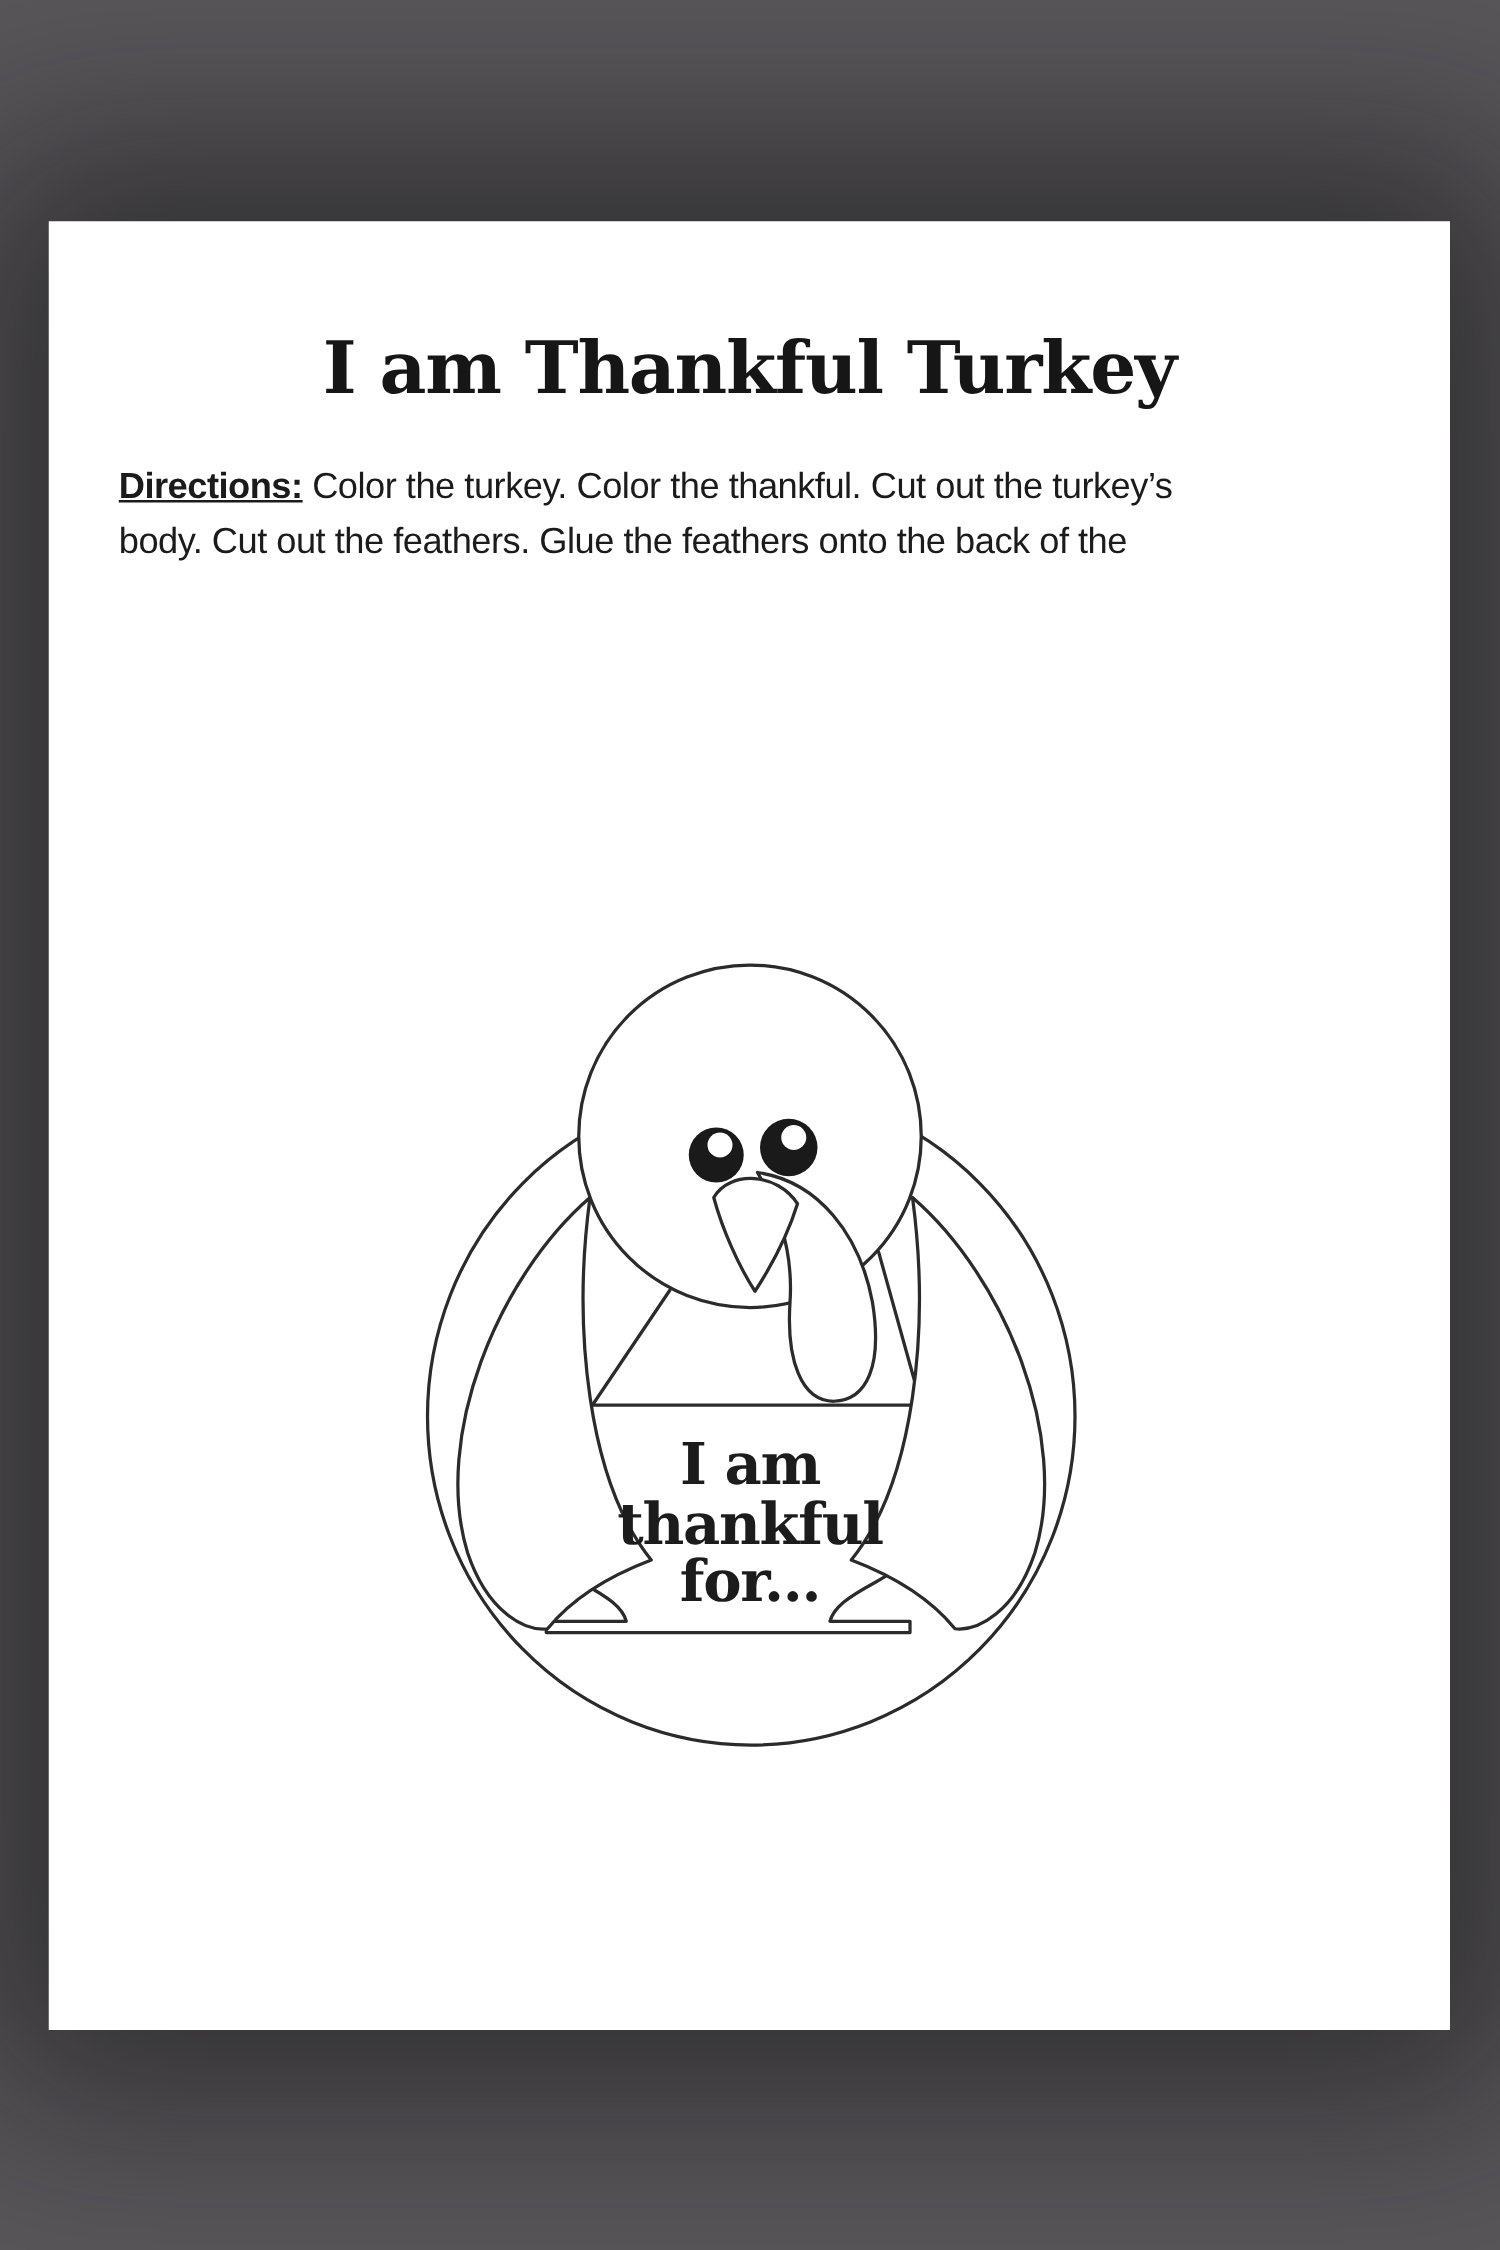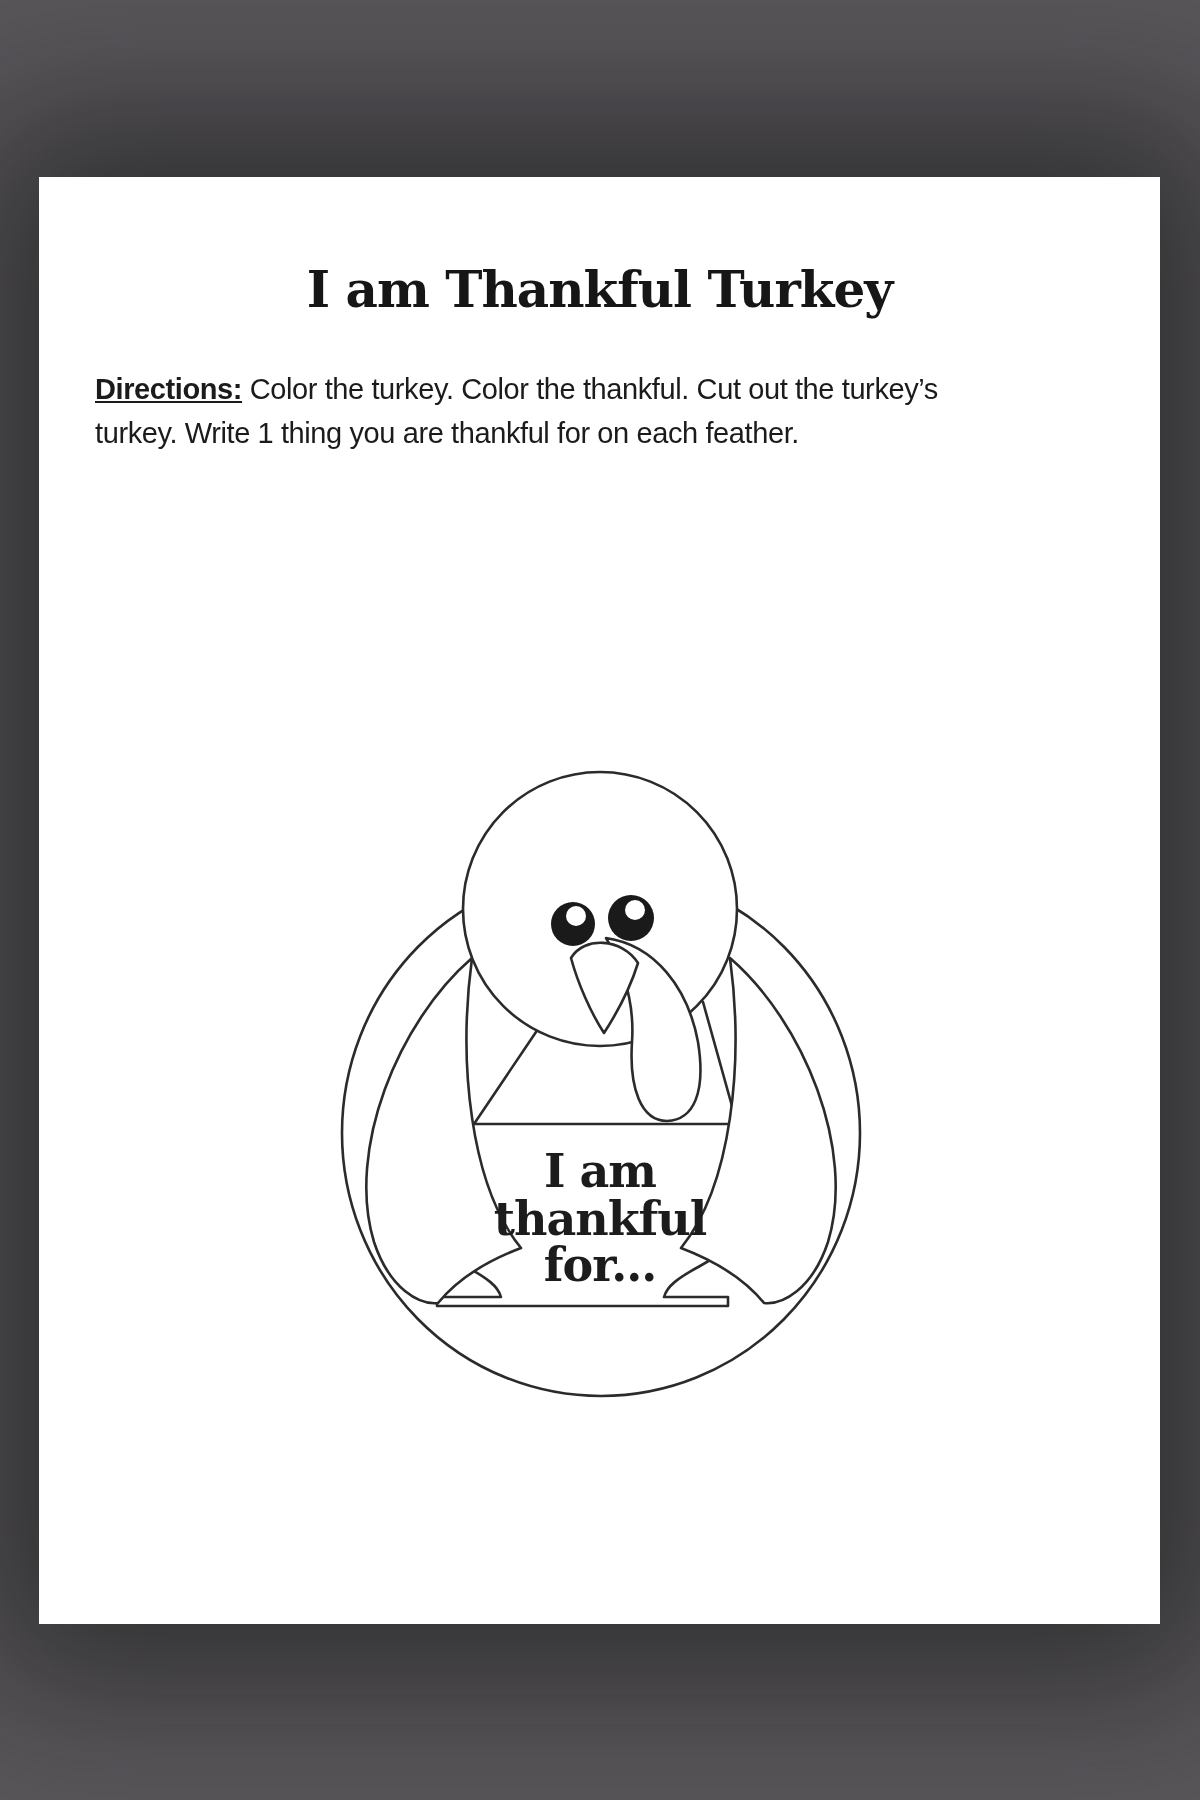--- a/index.html
+++ b/index.html
@@ -17,21 +17,21 @@
     width:1121px;height:1447px;
     background:#ffffff;
     box-shadow:0 0 150px 55px rgba(12,12,14,0.55);
   }
   .worksheet-title{
     position:absolute;
     left:0;right:0;top:83px;
     text-align:center;
     font-family:"DejaVu Serif","Liberation Serif",serif;
     font-weight:bold;
-    font-size:50px;
+    font-size:58px;
     letter-spacing:-1px;
     color:#161616;
     white-space:nowrap;
   }
   .directions{
     position:absolute;
     left:56px;top:190px;
     width:1020px;
     font-size:29px;
     line-height:44px;
@@ -71,21 +71,21 @@
 </head>
 <body style="background: rgb(89, 87, 90);">
 
 <div class="canvas">
   <div class="worksheet">
 
     <div class="worksheet-title">I am Thankful Turkey</div>
 
     <div class="directions">
       <div class="dline"><b>Directions:</b><span> Color the turkey. Color the thankful. Cut out the turkey’s</span></div>
-      <div class="dline">turkey. Write 1 thing you are thankful for on each feather.</div>
+      <div class="dline">body. Cut out the feathers. Glue the feathers onto the back of the</div>
     </div>
 
     <div class="turkey-wrap">
       <svg width="545" height="645" viewBox="330 770 545 645">
 
         <ellipse class="outline" cx="601" cy="1133" rx="259" ry="263"></ellipse>
 
         <path class="strokeonly" d="M 536 1032 L 474 1124"></path>
         <path class="strokeonly" d="M 703 1002 L 737 1124"></path>
 

